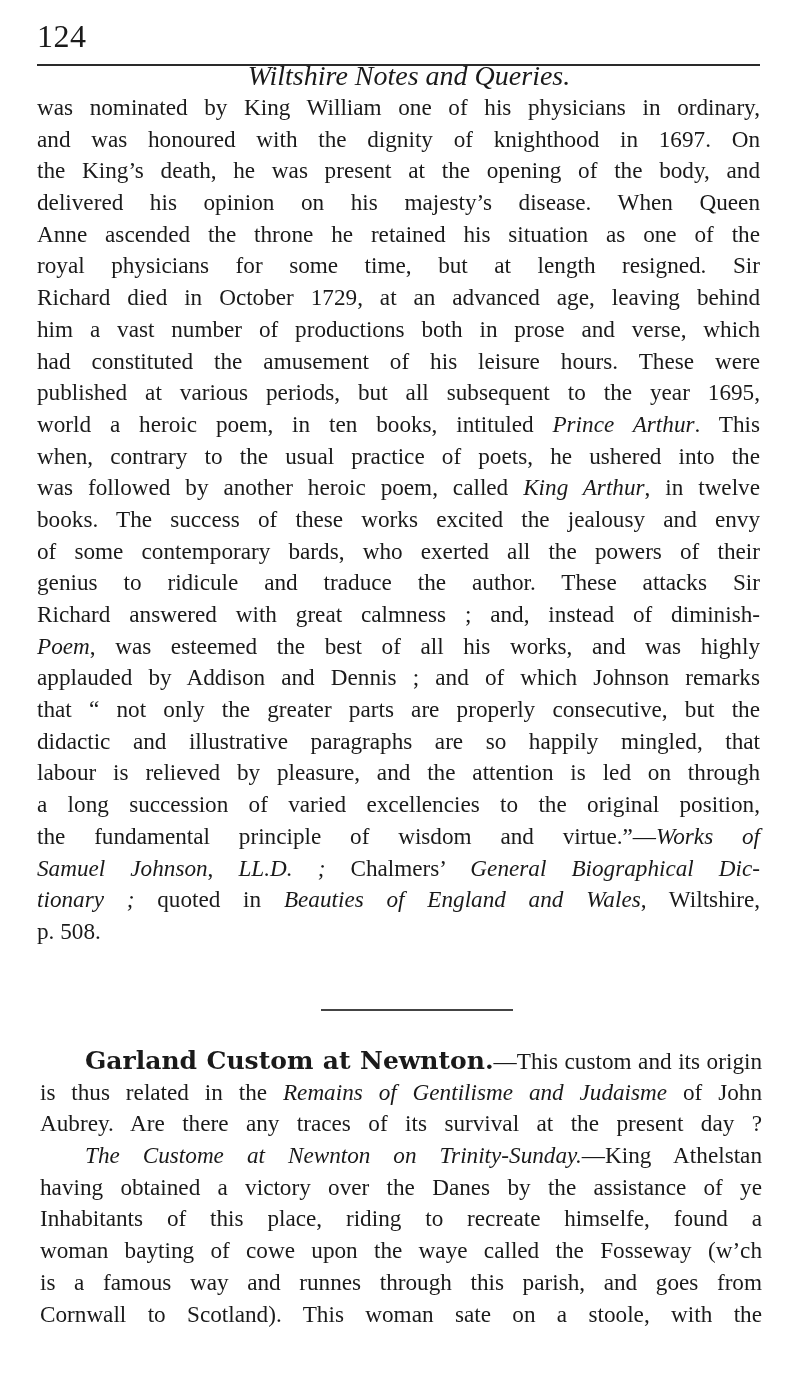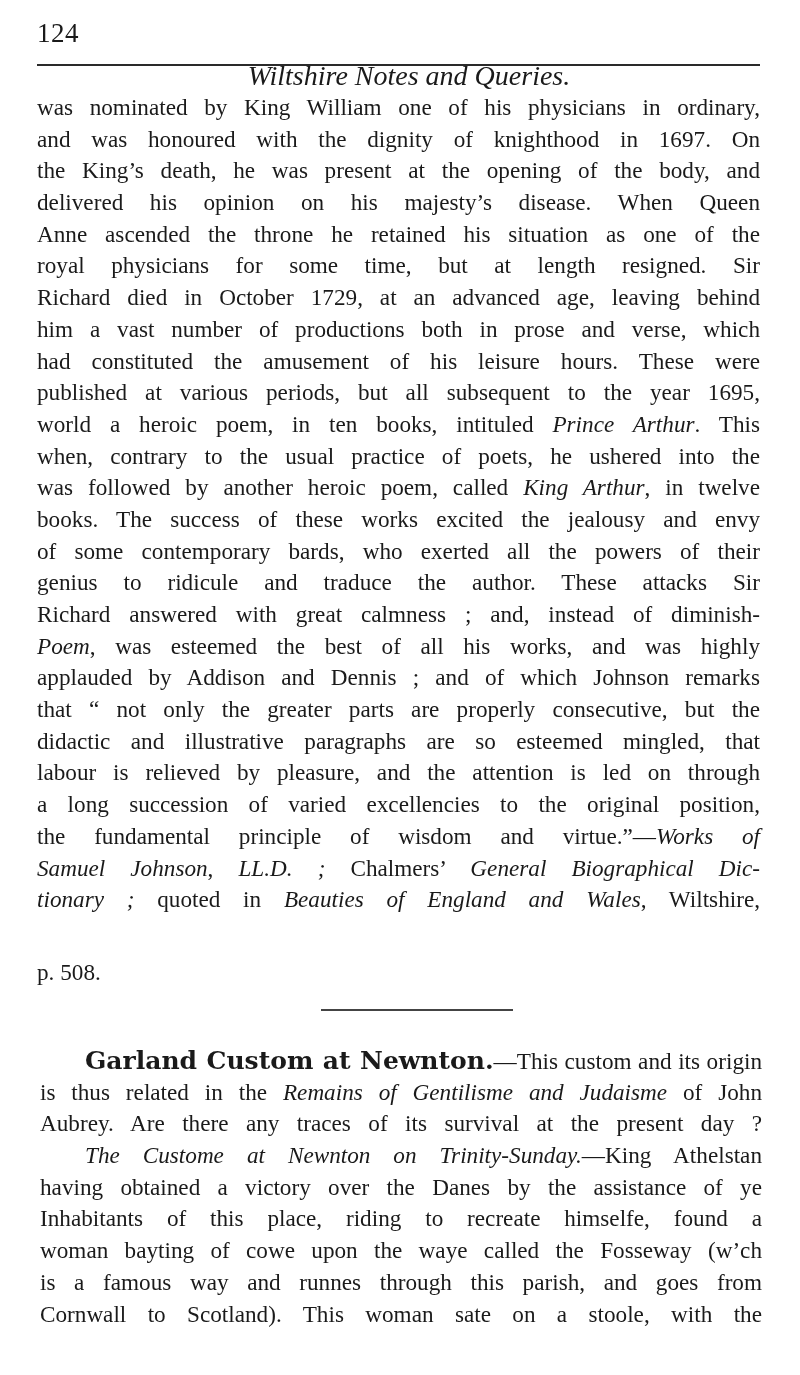--- a/index.html
+++ b/index.html
@@ -1,26 +1,26 @@
 <!DOCTYPE html>
 <html><head>
 <meta charset="utf-8">
 <style>
   html, body { margin: 0; padding: 0; background: #ffffff; }
   body { width: 800px; height: 1375px; position: relative; overflow: hidden;
          font-family: "Liberation Serif", "DejaVu Serif", serif; color: #1a1a1a; }
   .header { position: absolute; left: 37px; top: 14px; width: 722px; height: 40px; }
-  .page-num { position: absolute; left: 0; top: 4px; font-size: 27px; letter-spacing: 0.5px; }
+  .page-num { position: absolute; left: 0; top: 4px; font-size: 32px; letter-spacing: 0.5px; }
   .running-title { position: absolute; left: 0; right: 0; text-align: center; top: 2px;
                    font-size: 28px; font-style: italic; padding-left: 22px; margin-top: 44px; }
   .header-rule { position: absolute; left: 37px; top: 64px; width: 723px; height: 2px; background: #2a2a2a; }
   .body { position: absolute; left: 37px; top: 92px; width: 723px; }
   .line { display: block; height: 31.7px; line-height: 31.7px; font-size: 23.2px;
           text-align: justify; text-align-last: justify; white-space: nowrap; overflow: visible; }
-  .line.last { text-align-last: left; margin-top: 41px; }
+  .line.last { text-align-last: left; }
   .line.indent { padding-left: 45px; }
   i { font-style: italic; }
   .divider { position: absolute; left: 321px; top: 1009px; width: 192px; height: 1.5px; background: #444; }
   .section { position: absolute; left: 40px; top: 1045px; width: 722px; }
   .bold-head { font-weight: bold; font-family: "DejaVu Serif", "Liberation Serif", serif; font-size: 25px; }
 </style>
 </head>
 <body>
 
 <div class="header">
@@ -43,21 +43,21 @@
     <span class="line"><span>world a heroic poem, in ten books, intituled </span><i>Prince Arthur</i><span>.  This</span></span>
     <span class="line"><span>when, contrary to the usual practice of poets, he ushered into the</span></span>
     <span class="line"><span>was followed by another heroic poem, called </span><i>King Arthur</i><span>, in twelve</span></span>
     <span class="line"><span>books.  The success of these works excited the jealousy and envy</span></span>
     <span class="line"><span>of some contemporary bards, who exerted all the powers of their</span></span>
     <span class="line"><span>genius to ridicule and traduce the author.  These attacks Sir</span></span>
     <span class="line"><span>Richard answered with great calmness ; and, instead of diminish-</span></span>
     <span class="line"><i>Poem</i><span>, was esteemed the best of all his works, and was highly</span></span>
     <span class="line"><span>applauded by Addison and Dennis ; and of which Johnson remarks</span></span>
     <span class="line"><span>that “ not only the greater parts are properly consecutive, but the</span></span>
-    <span class="line"><span>didactic and illustrative paragraphs are so esteemed mingled, that</span></span>
+    <span class="line"><span>didactic and illustrative paragraphs are so happily mingled, that</span></span>
     <span class="line"><span>labour is relieved by pleasure, and the attention is led on through</span></span>
     <span class="line"><span>a long succession of varied excellencies to the original position,</span></span>
     <span class="line"><span>the fundamental principle of wisdom and virtue.”—</span><i>Works of</i></span>
     <span class="line"><i>Samuel Johnson</i><span>, </span><i>LL.D. ;</i><span> Chalmers’ </span><i>General Biographical Dic-</i></span>
     <span class="line"><i>tionary ;</i><span> quoted in </span><i>Beauties of England and Wales</i><span>, Wiltshire,</span></span>
     <span class="line last"><span>p. 508.</span></span>
   </div>
 
 <div class="divider"></div>
 

